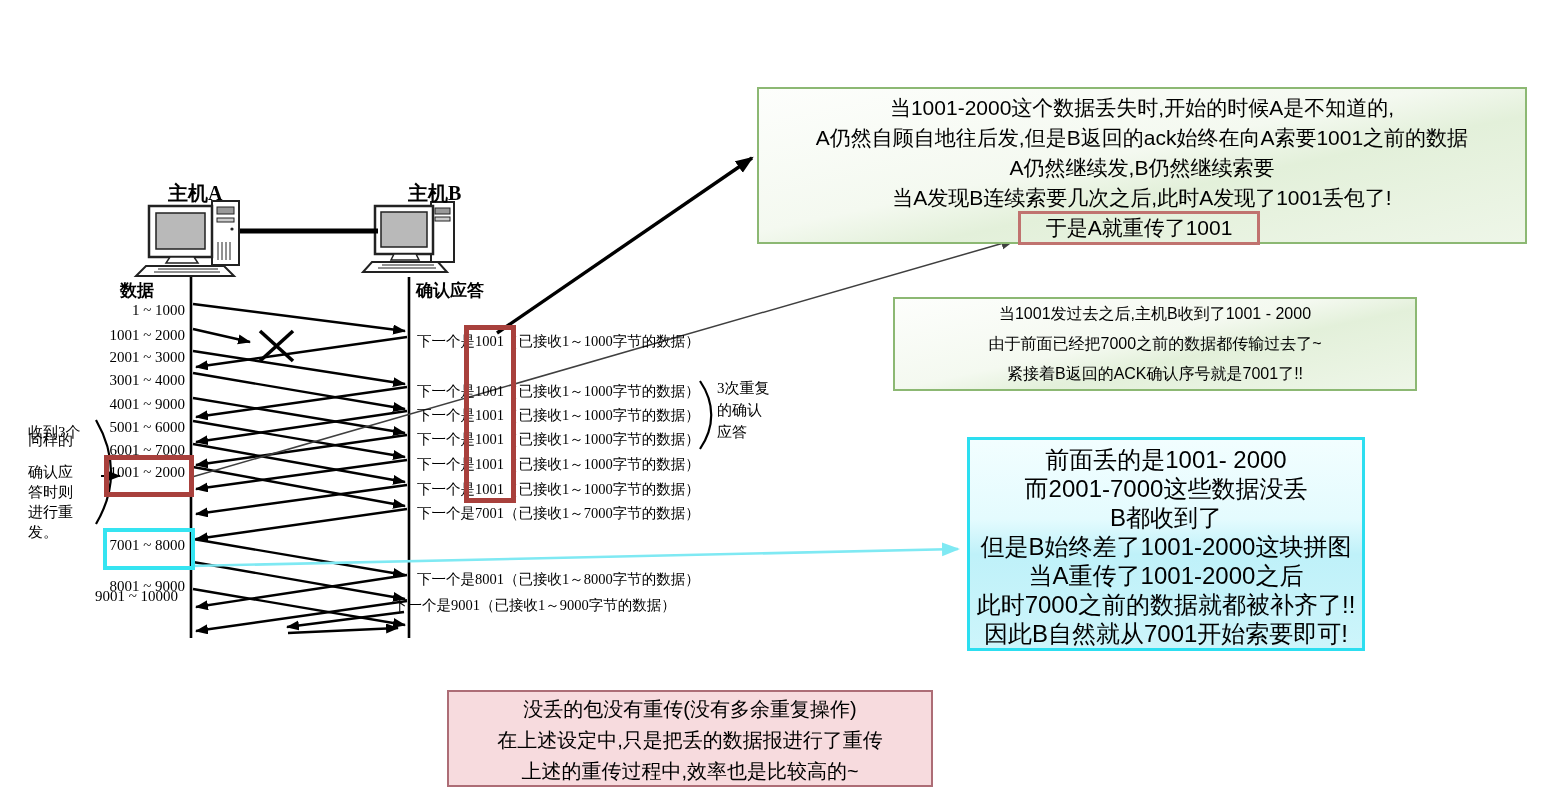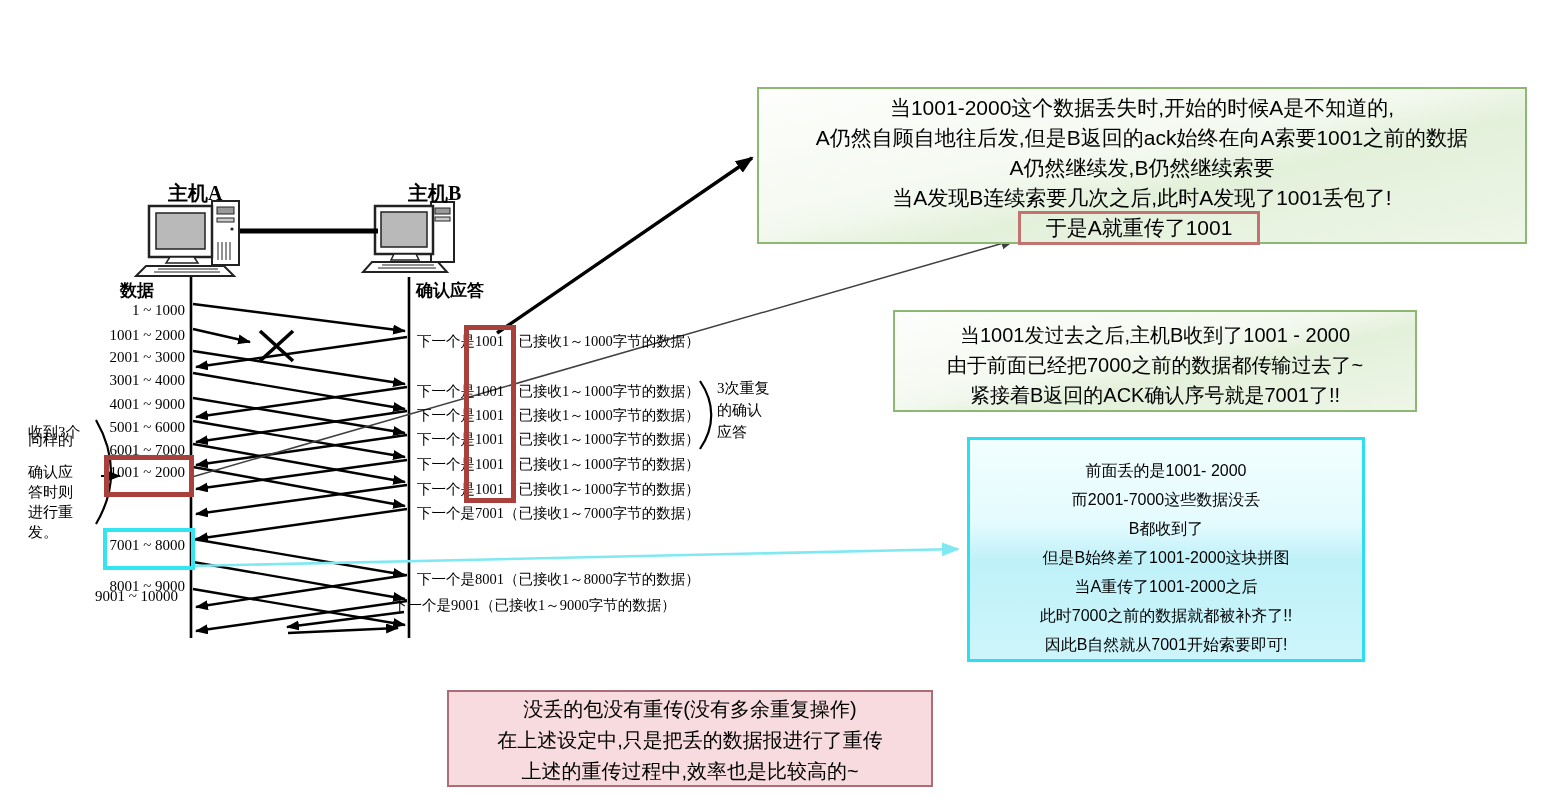--- a/index.html
+++ b/index.html
@@ -20,26 +20,26 @@
   .hl{position:absolute;z-index:4;background:transparent;}
   .hl-red{border:5px solid #a8403c;}
   .hl-cyan{border:4px solid #35e4f1;}
 
   
   .box{position:absolute;z-index:2;text-align:center;}
   .box .ln{white-space:nowrap;}
   .green-box{border:2px solid #8cb873;
      background:linear-gradient(168deg,#fdfefc 0%,#f4f9f0 45%,#e3f0da 60%,#eef6e8 100%);text-align:center;}
   .gb1{left:757px;top:87px;width:766px;height:149px;font-size:21px;line-height:30px;padding-top:4px;}
-  .gb2{left:893px;top:310px;width:520px;height:90px;font-size:20px;line-height:30px;padding-top:8px;}
+  .gb2{left:893px;top:297px;width:520px;height:90px;font-size:16px;line-height:30px;padding-top:0;}
   .rose-inner{left:1018px;top:211px;width:236px;height:28px;border:3px solid #c0736f;
      z-index:3;font-size:21px;line-height:28px;background:transparent;}
   .cyan-box{left:967px;top:437px;width:392px;height:203px;border:3px solid #2cdef0;
      background:linear-gradient(180deg,#f2feff 0%,#e4fbfe 38%,#bff1f9 55%,#cdf5fb 100%);
-     font-size:16px;line-height:29px;padding-top:16px;}
+     font-size:24px;line-height:29px;padding-top:5px;}
   .pink-box{left:447px;top:690px;width:482px;height:91px;border:2px solid #ad6d76;
      background:#f7dbde;font-size:20px;line-height:31px;padding-top:2px;}
 </style>
 </head>
 <body>
 
 <div class="page">
 
   <svg class="layer" width="1542" height="811" viewBox="0 0 1542 811">
     <defs>

